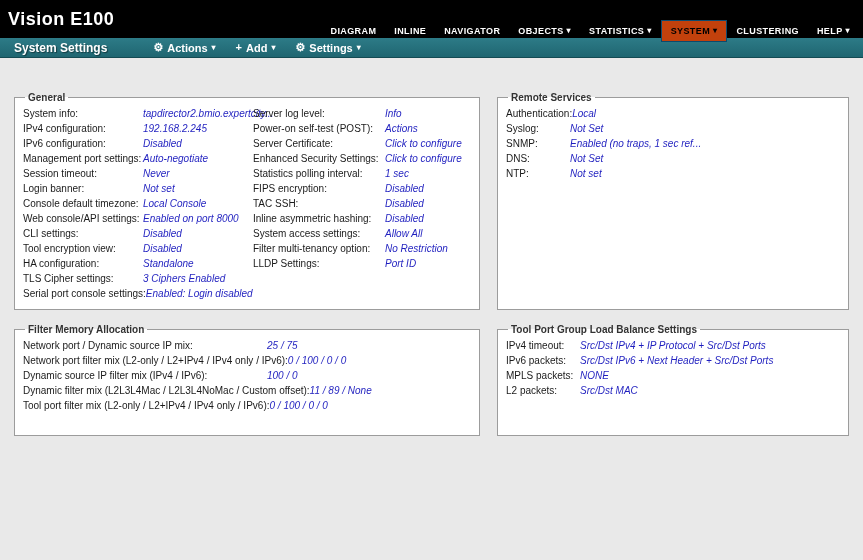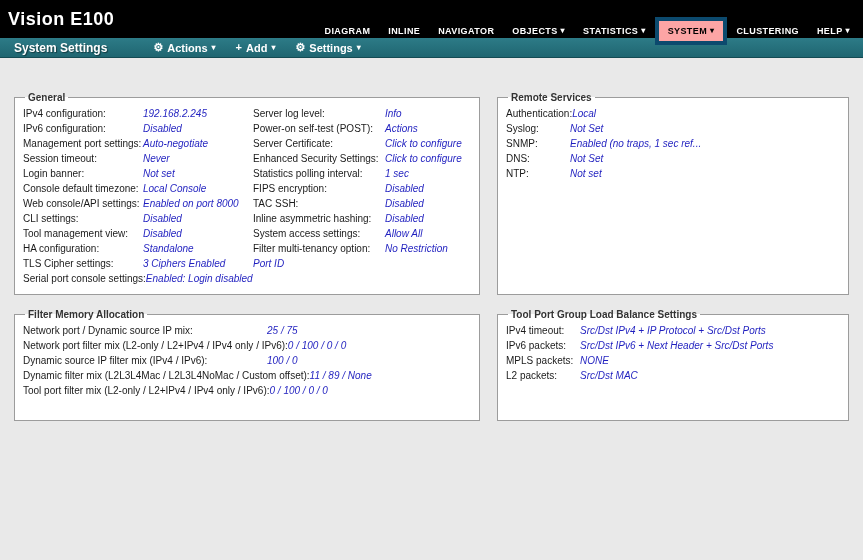--- a/index.html
+++ b/index.html
@@ -21,21 +21,21 @@
     white-space: nowrap;
     text-align: center;
   }
   .menu { display: flex; align-items: center; height: 100%; }
   .menu-item {
     color: #fff; font-size: 9px; font-weight: bold; letter-spacing: .4px;
     padding: 5px 9px; cursor: pointer; display: flex; align-items: center; gap: 3px;
     white-space: nowrap;
     margin-top: 24px;
   }
-  .menu-item.active { background: #fca5a5; color: #000; border: 4px solid #0c4a6e; }
+  .menu-item.active { background: #c2410c; color: #000; border: 1px solid #0c4a6e; }
   .caret { font-size: 8px; line-height: 1; }
 
   
   .subheader {
     height: 20px; background: linear-gradient(#2d7b87, #1f6671);
     display: flex; align-items: center; color: #fff;
     padding-left: 14px; border-bottom: 1px solid #144b53;
   }
   .page-title {
     font-size: 12px; font-weight: bold; margin: 0;
@@ -136,20 +136,24 @@
 </div>
 
 <main class="content">
 
   <div class="row-panels top">
     <fieldset class="panel panel-general">
       <legend>General</legend>
       <div class="cols">
         <div class="col-left">
 
+        <div class="row">
+            <span class="lbl">System info:</span>
+            <a class="val">tapdirector2.bmio.expertcity...</a>
+          </div>
             <div class="row">
             <span class="lbl">IPv4 configuration:</span>
             <a class="val">192.168.2.245</a>
           </div>
             <div class="row">
             <span class="lbl">IPv6 configuration:</span>
             <a class="val">Disabled</a>
           </div>
             <div class="row">
             <span class="lbl">Management port settings:</span>
@@ -169,21 +173,21 @@
           </div>
             <div class="row">
             <span class="lbl">Web console/API settings:</span>
             <a class="val">Enabled on port 8000</a>
           </div>
             <div class="row">
             <span class="lbl">CLI settings:</span>
             <a class="val">Disabled</a>
           </div>
             <div class="row">
-            <span class="lbl">Tool management view:</span>
+            <span class="lbl">Tool encryption view:</span>
             <a class="val">Disabled</a>
           </div>
             <div class="row">
             <span class="lbl">HA configuration:</span>
             <a class="val">Standalone</a>
           </div>
             <div class="row">
             <span class="lbl">TLS Cipher settings:</span>
             <a class="val">3 Ciphers Enabled</a>
           </div>
@@ -228,20 +232,21 @@
           </div>
             <div class="row">
             <span class="lbl">System access settings:</span>
             <a class="val">Allow All</a>
           </div>
             <div class="row">
             <span class="lbl">Filter multi-tenancy option:</span>
             <a class="val">No Restriction</a>
           </div>
             <div class="row">
+            <span class="lbl">LLDP Settings:</span>
             <a class="val">Port ID</a>
           </div>
           </div>
       </div>
     </fieldset>
 
     <fieldset class="panel panel-remote">
       <legend>Remote Services</legend>
       <div>
 

